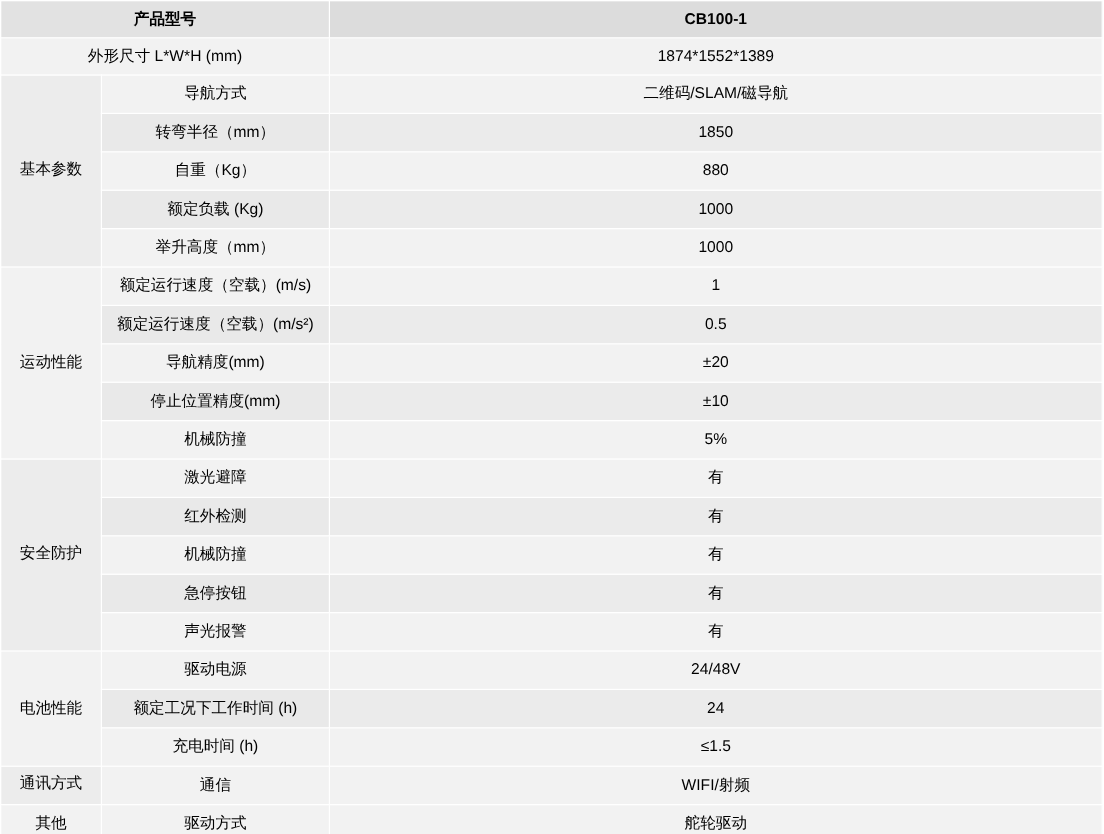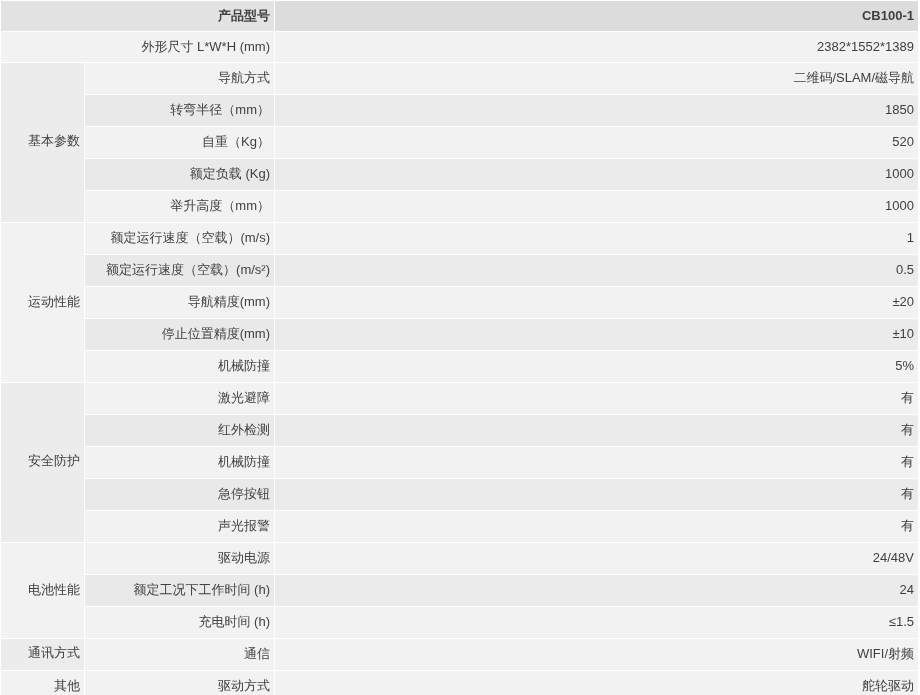--- a/index.html
+++ b/index.html
@@ -14,24 +14,24 @@
     color: #333333;
     overflow: hidden;
   }
   .spec-table {
     width: 918px;
     border-collapse: collapse;
     table-layout: fixed;
   }
   .spec-table td {
     border: 1px solid #ffffff;
-    text-align: right;
+    text-align: center;
     vertical-align: middle;
     font-size: 13px;
-    color: #404040;
+    color: #000000;
     padding: 0 4px;
     line-height: 1.4;
   }
   
   col.c-group { width: 84px; }
   col.c-item  { width: 190px; }
   col.c-value { width: 644px; }
 
   
   .hdr-item {
@@ -72,34 +72,34 @@
     <col class="c-item">
     <col class="c-value">
   </colgroup>
   <tbody>
     <tr>
       <td class="hdr-item" colspan="2">产品型号</td>
       <td class="hdr-value">CB100-1</td>
     </tr>
   <tr>
         <td colspan="2" class="band-a row-h2">外形尺寸 L*W*H (mm)</td>
-        <td class="val-a row-h2">2382*1552*1389</td>
+        <td class="val-a row-h2">1874*1552*1389</td>
       </tr>
       <tr>
         <td rowspan="5" class="group-cell band-grp-b">基本参数</td>
         <td class="band-a row-h">导航方式</td>
         <td class="val-a row-h">二维码/SLAM/磁导航</td>
       </tr>
       <tr>
         <td class="band-b row-h">转弯半径（mm）</td>
         <td class="val-b row-h">1850</td>
       </tr>
       <tr>
         <td class="band-a row-h">自重（Kg）</td>
-        <td class="val-a row-h">520</td>
+        <td class="val-a row-h">880</td>
       </tr>
       <tr>
         <td class="band-b row-h">额定负载 (Kg)</td>
         <td class="val-b row-h">1000</td>
       </tr>
       <tr>
         <td class="band-a row-h">举升高度（mm）</td>
         <td class="val-a row-h">1000</td>
       </tr>
       <tr>

